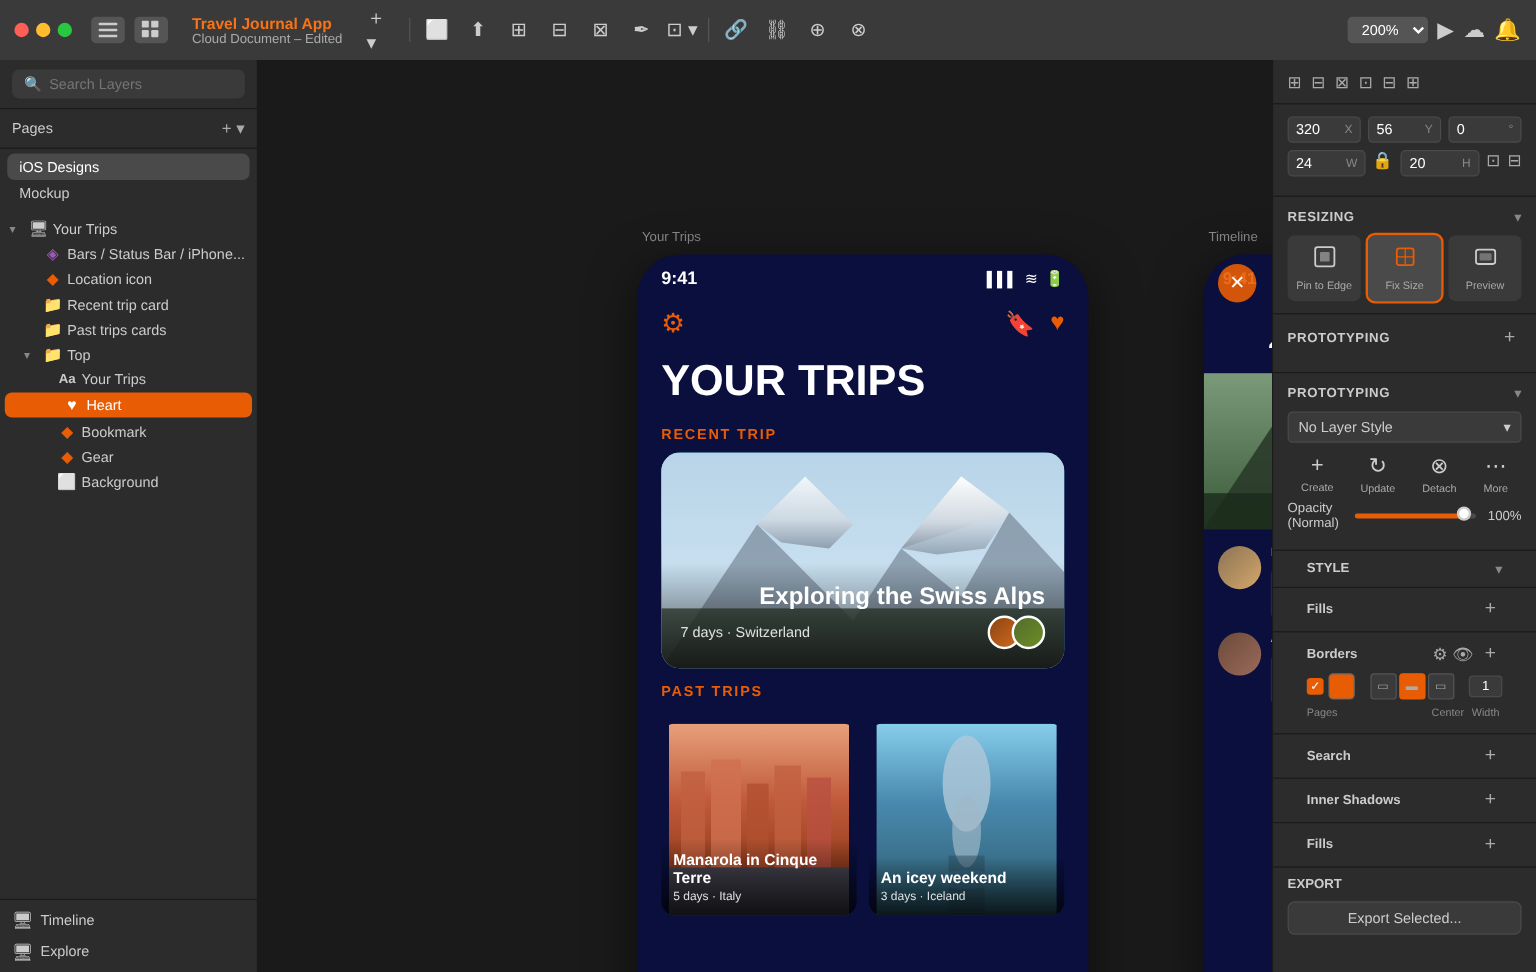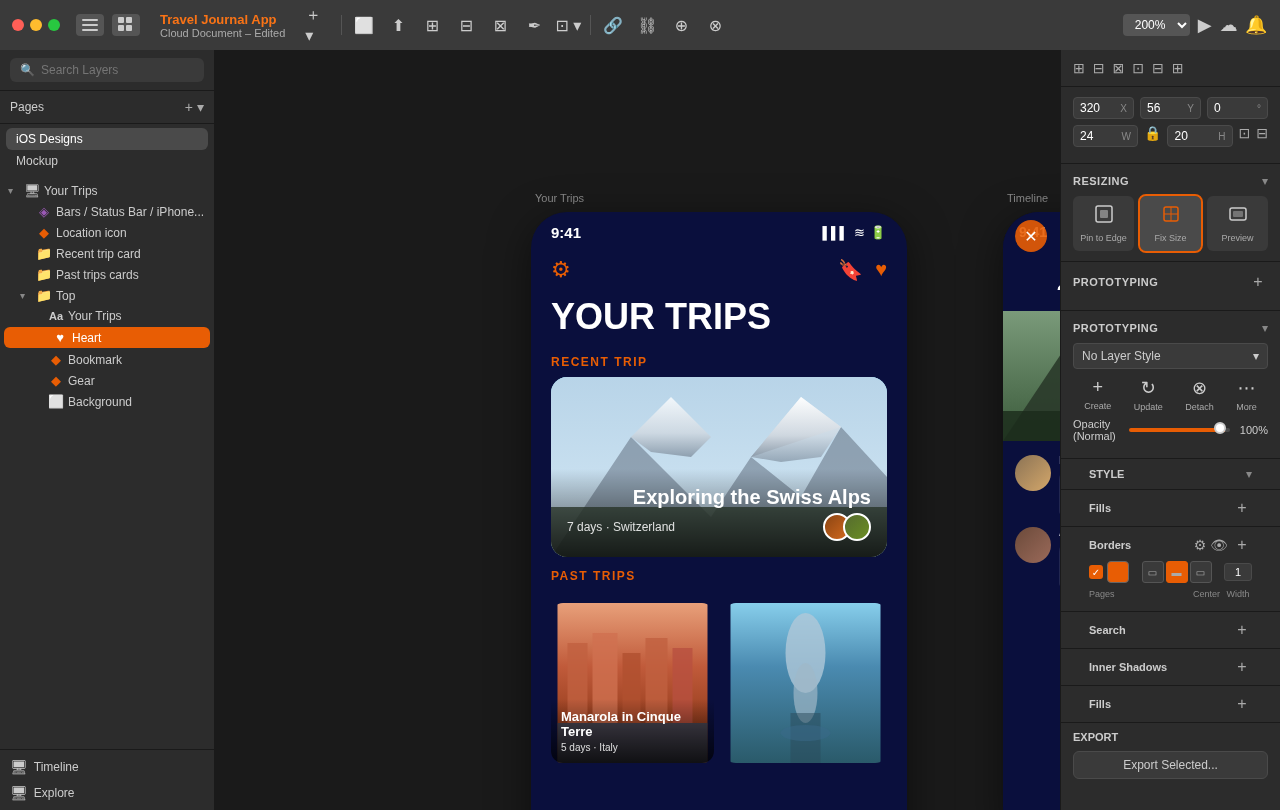--- a/index.html
+++ b/index.html
@@ -404,20 +404,24 @@
                   <stop offset="100%" stop-color="#2a5a6a"></stop>
                 </linearGradient>
               </defs>
               <rect width="150" height="160" fill="url(#iceGrad)"></rect>
               <ellipse cx="75" cy="50" rx="20" ry="40" fill="#b0c8d8" opacity="0.8"></ellipse>
               <ellipse cx="75" cy="90" rx="12" ry="30" fill="#a0b8c8" opacity="0.7"></ellipse>
               <rect x="60" y="110" width="30" height="50" fill="#2a4a5a" opacity="0.5"></rect>
               <ellipse cx="75" cy="130" rx="25" ry="8" fill="#3a6a8a" opacity="0.5"></ellipse>
             </svg>
           </div>
+          <div class="past-card-overlay">
+            <div class="past-card-title">An icey weekend</div>
+            <div class="past-card-meta">3 days · Iceland</div>
+          </div>
         </div>
       </div>
     </div>
 
     <div class="phone-frame timeline-frame">
       <div class="timeline-inner">
 
         <div class="tl-close-btn">✕</div>
 
         <div class="tl-status">

